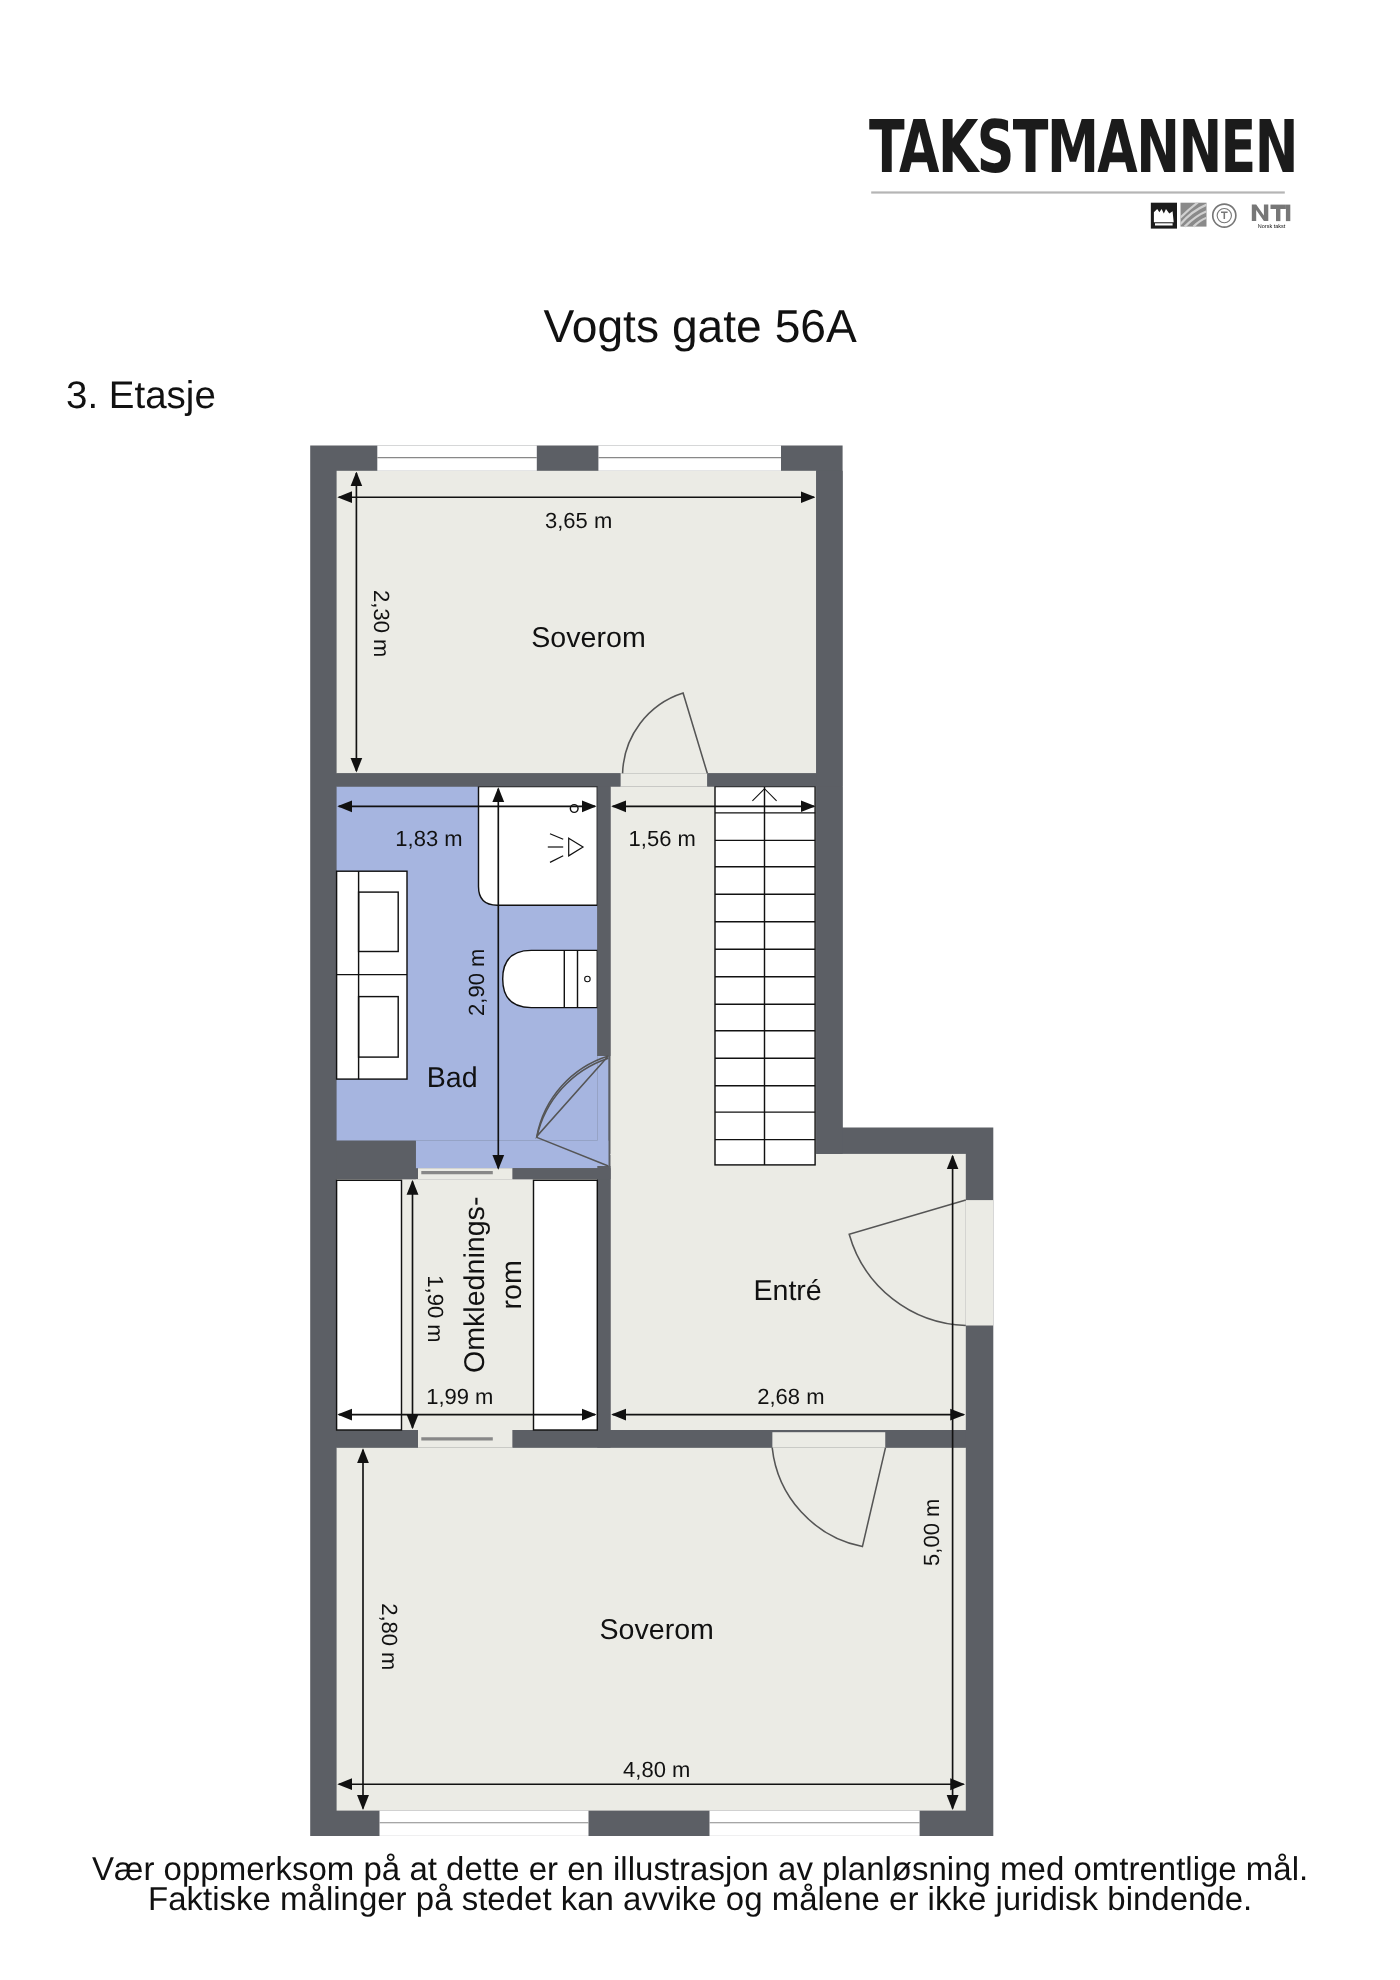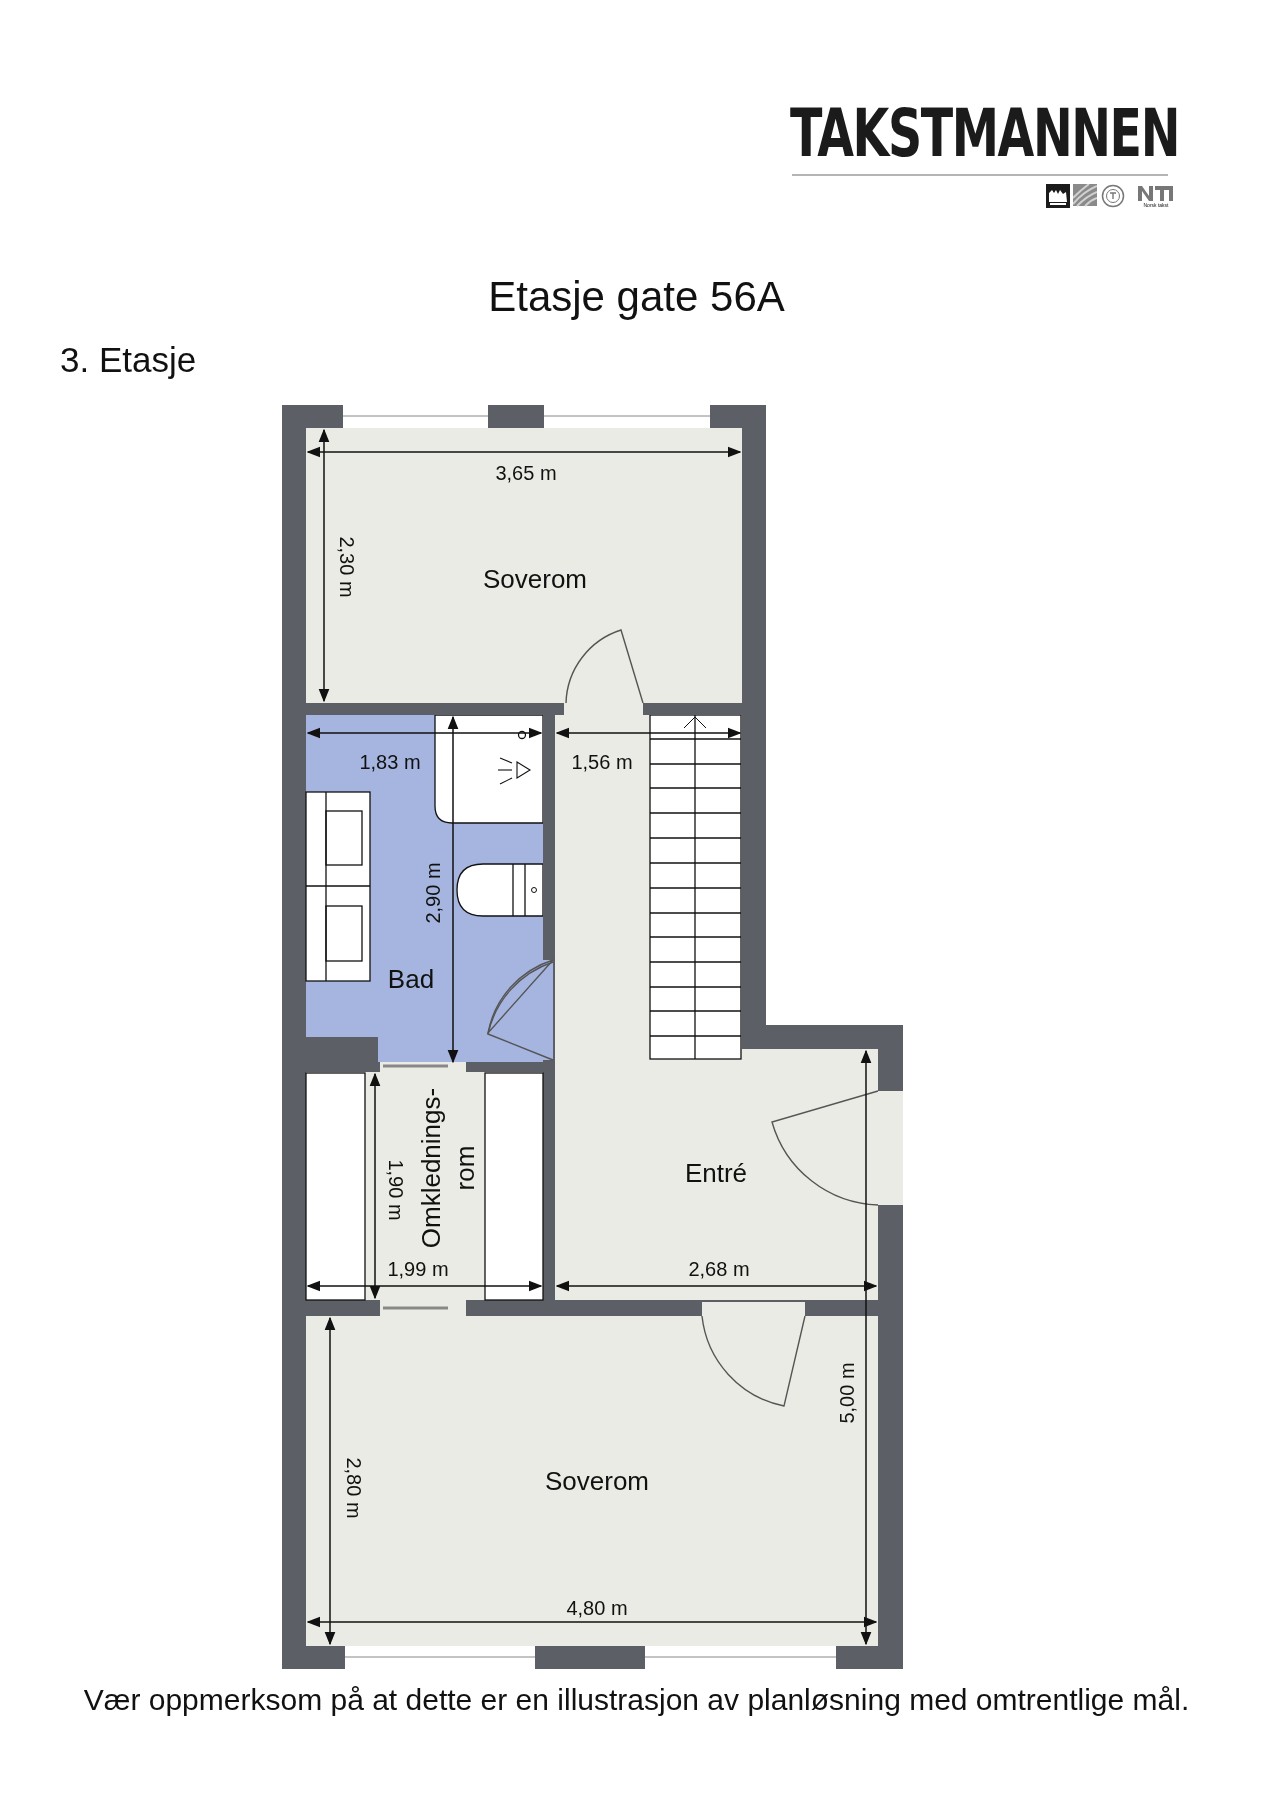--- a/index.html
+++ b/index.html
@@ -41,21 +41,21 @@
   <path d="M9 9 L15 9 M12 9 L12 15" stroke="#777" stroke-width="1.4"></path>
 </svg>
 <svg class="abs badge" style="left:1136px;width:40px" viewBox="0 0 40 24">
   <path d="M2 2 L6 2 L13 12 L13 2 L17 2 L17 17 L13 17 L6 7 L6 17 L2 17 Z" fill="#777"></path>
   <rect x="19" y="2" width="14" height="4" fill="#777"></rect>
   <rect x="24" y="6" width="4" height="11" fill="#777"></rect>
   <rect x="33" y="2" width="4" height="15" fill="#777"></rect>
   <text x="20" y="23" font-size="5" text-anchor="middle" fill="#333" font-family="Liberation Sans, sans-serif">Norsk takst</text>
 </svg>
 
-<div class="abs page-title">Etasje gate 56A</div>
+<div class="abs page-title">Vogts gate 56A</div>
 <div class="abs floor-title">3. Etasje</div>
 
 <svg class="abs" style="left:0;top:0" width="1273" height="1800" viewBox="0 0 1273 1800">
   <defs>
     <marker id="arr" viewBox="0 0 10 10" refX="9" refY="5" markerWidth="9" markerHeight="9" orient="auto-start-reverse">
       <path d="M0 1 L10 5 L0 9 Z" fill="#111"></path>
     </marker>
   </defs>
 
   <g>
@@ -200,13 +200,14 @@
     <text transform="translate(854 1393) rotate(-90)" font-size="20" text-anchor="middle">5,00 m</text>
 
     <text x="597" y="1490" font-size="26" text-anchor="middle">Soverom</text>
     <text x="597" y="1615" font-size="20" text-anchor="middle">4,80 m</text>
     <text transform="translate(347 1488) rotate(90)" font-size="20" text-anchor="middle">2,80 m</text>
   </g>
 </svg>
 
 <div class="abs disclaimer">
   <div>Vær oppmerksom på at dette er en illustrasjon av planløsning med omtrentlige mål.</div>
+  <div>Faktiske målinger på stedet kan avvike og målene er ikke juridisk bindende.</div>
 </div>
 
 </body></html>

